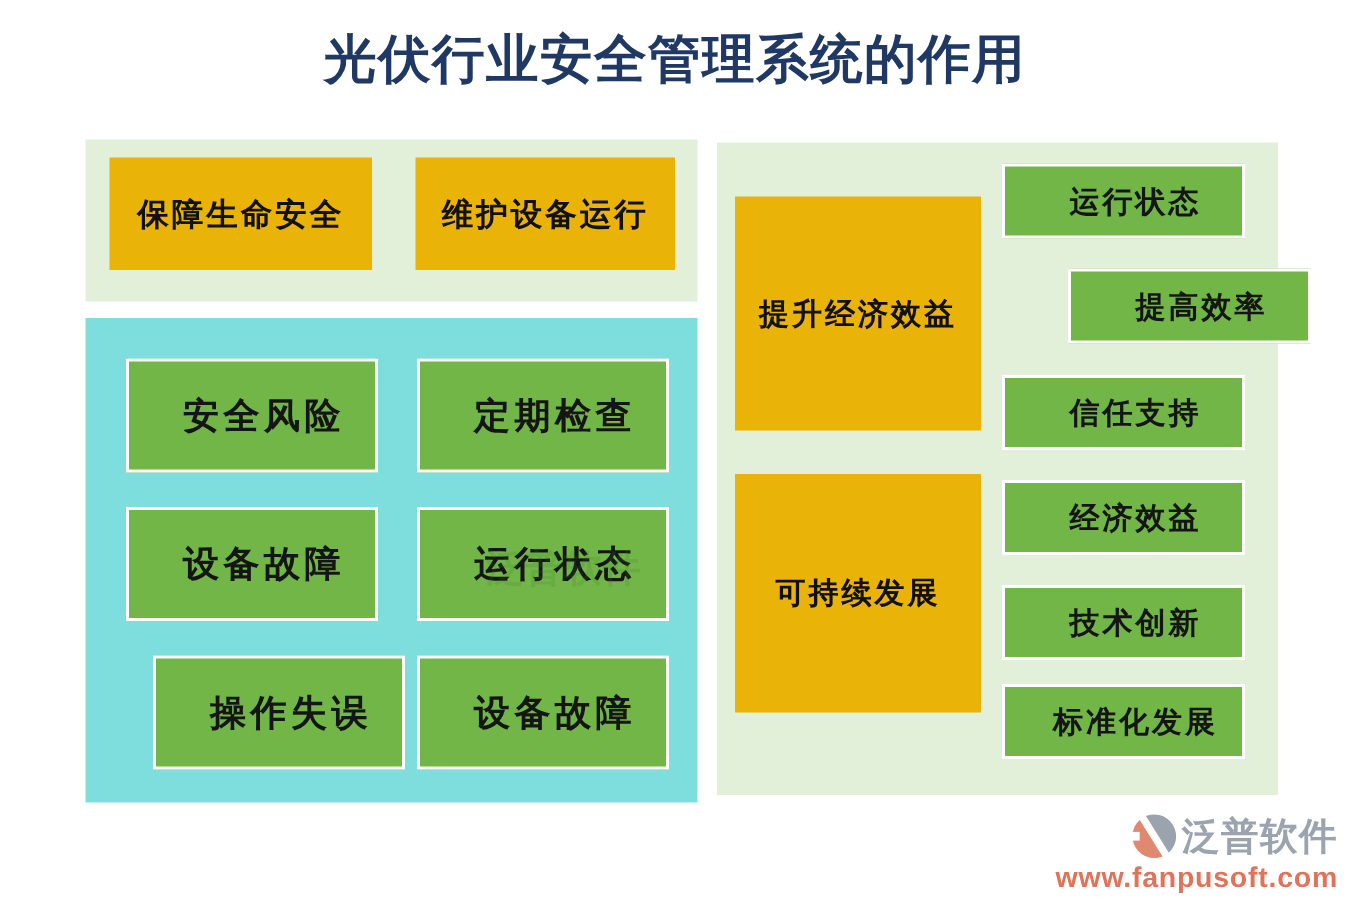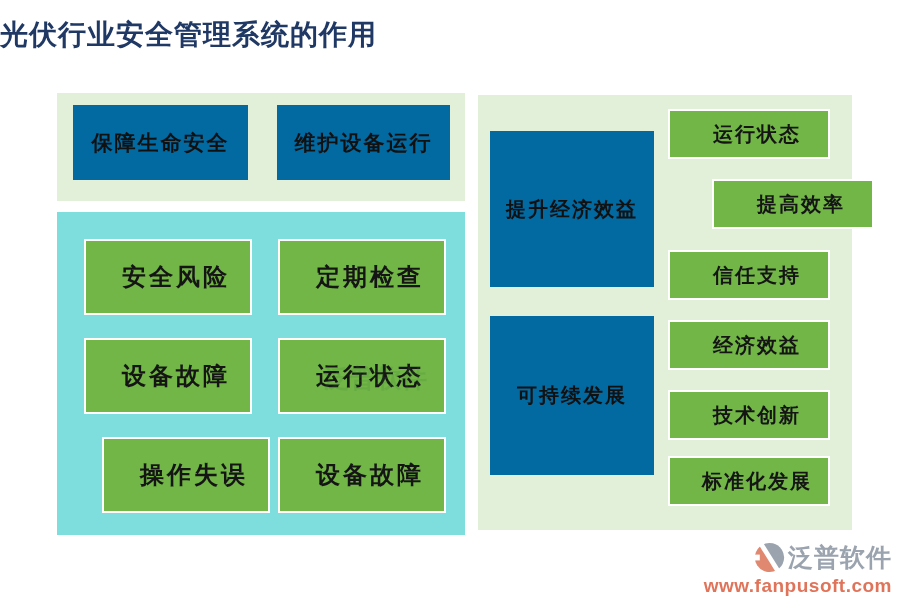--- a/index.html
+++ b/index.html
@@ -10,29 +10,29 @@
     --button-text:#151515;
     --logo-gray:#9aa3ae;
     --logo-salmon:#e0745a;
   }
   html,body{margin:0;padding:0;background:#fff;}
   .canvas{
     position:relative;width:900px;height:600px;background:#ffffff;overflow:hidden;
     font-family:"Liberation Serif","DejaVu Serif",serif;
   }
   .title{
-    position:absolute;top:16px;left:0;width:100%;
-    font-size:28px;font-weight:bold;color:var(--title-navy);letter-spacing:1px;
+    position:absolute;top:16px;left:0;width:100%;text-align:center;
+    font-size:35px;font-weight:bold;color:var(--title-navy);letter-spacing:1px;
   }
   .panel{position:absolute;}
   .panel-safeguards{left:57px;top:93px;width:408px;height:108px;background:var(--panel-light-green);}
   .panel-risks{left:57px;top:212px;width:408px;height:323px;background:var(--panel-teal);}
   .panel-benefits{left:478px;top:95px;width:374px;height:435px;background:var(--panel-light-green);}
   .white-box{
-    position:absolute;background:#0369a1;display:flex;align-items:center;justify-content:center;
+    position:absolute;background:#eab308;display:flex;align-items:center;justify-content:center;
     font-weight:bold;color:#111;letter-spacing:2px;
   }
   .green-btn{
     position:absolute;background:var(--button-green);border:2px solid #ffffff;box-sizing:border-box;
     display:flex;align-items:center;justify-content:center;
     font-weight:bold;color:var(--button-text);letter-spacing:3px;padding-left:16px;
   }
   .risks-btn{width:168px;height:76px;font-size:24px;}
   .benefit-btn{left:190px;width:162px;height:50px;font-size:20px;letter-spacing:2px;}
   .safeguard-box{top:12px;height:75px;font-size:21px;}

